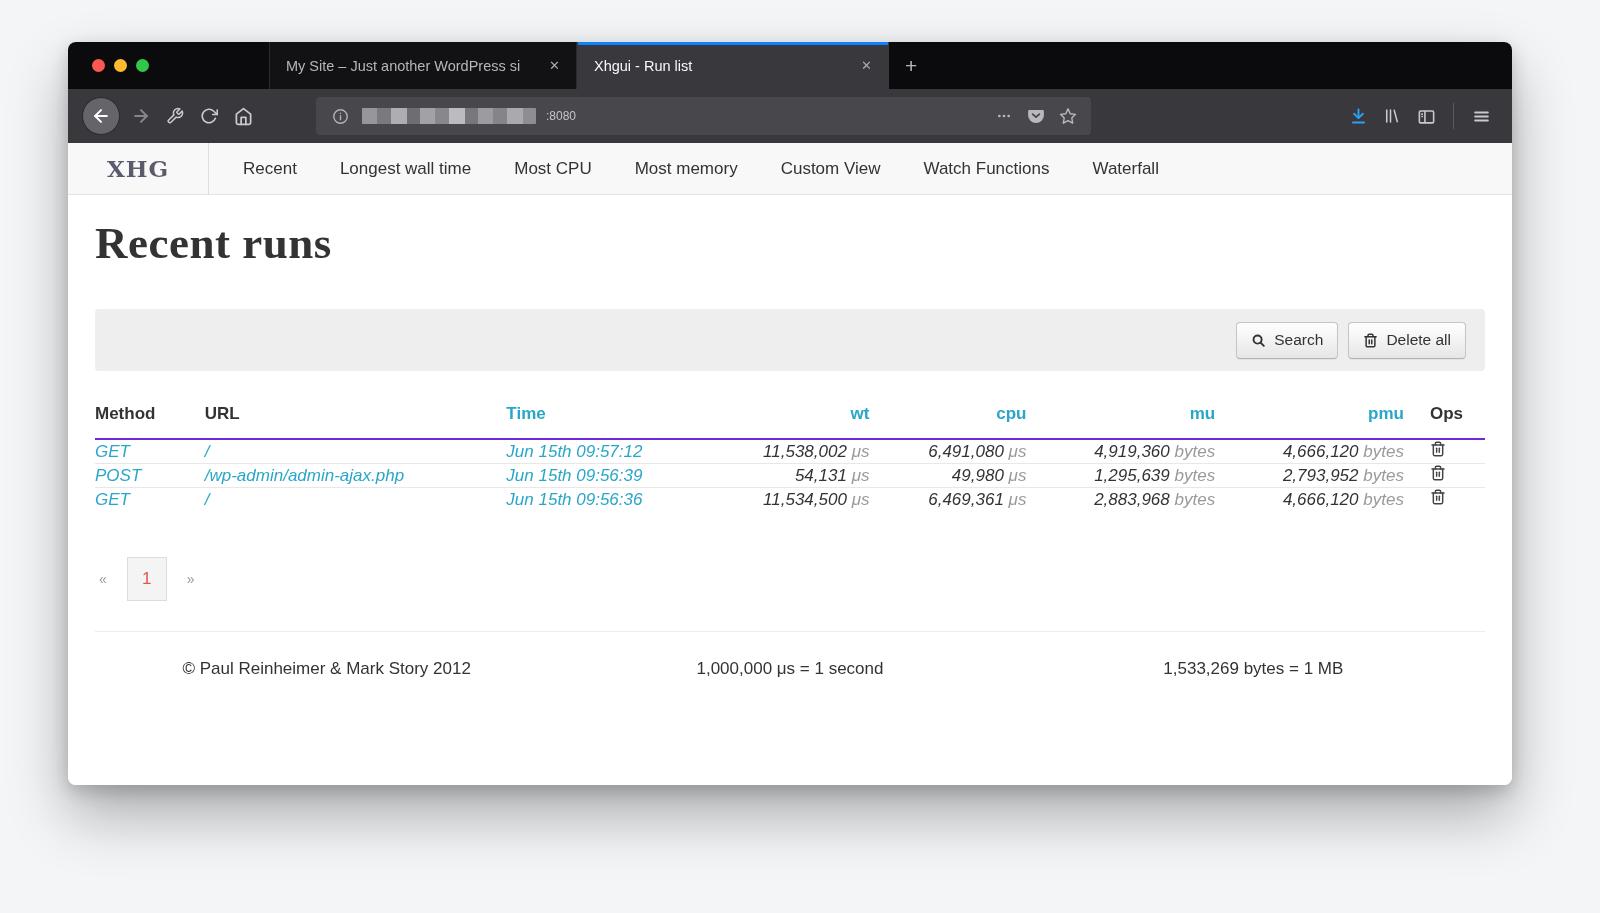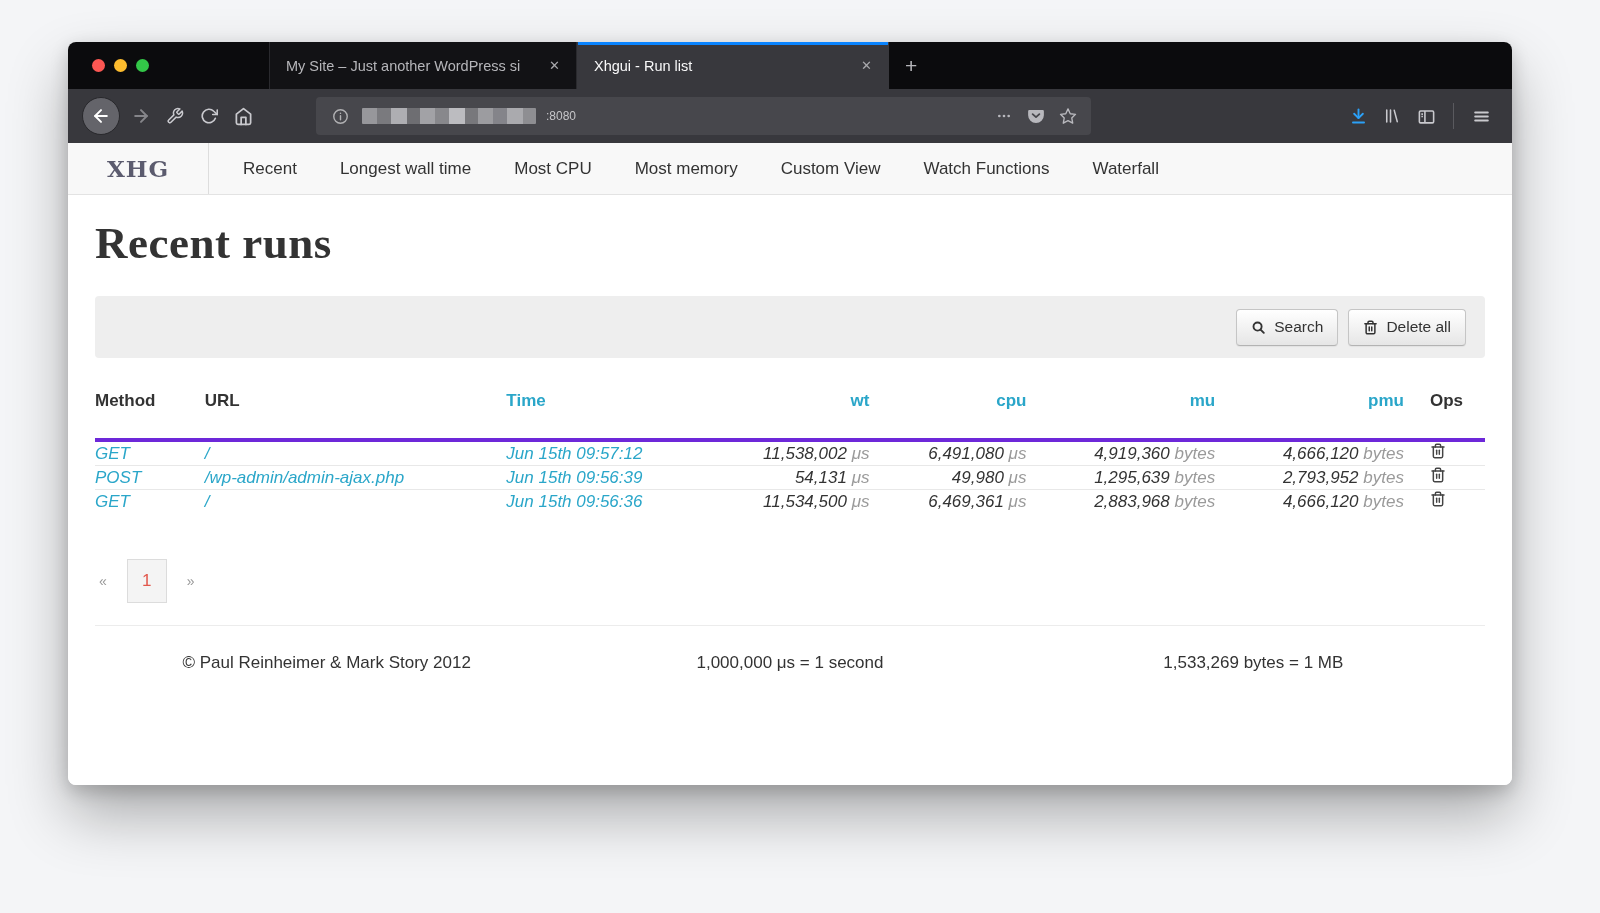--- a/index.html
+++ b/index.html
@@ -74,54 +74,54 @@
   }
   .xlinks { display:flex; align-items:center; gap:43px; padding-left:34px; }
   .xlink { font-size:17px; color:#333; cursor:pointer; white-space:nowrap; }
 
   .content { padding:0 27px; }
   h1.page-title {
     margin:22px 0 0 0; font-family:Liberation Serif, serif; font-weight:bold;
     font-size:45px; color:#333; letter-spacing:.5px;
   }
   .well {
-    margin-top:27px; height:62px; background:#eee; border-radius:4px;
+    margin-top:40px; height:62px; background:#eee; border-radius:4px;
     display:flex; align-items:center; justify-content:flex-end; padding-right:19px; gap:10px;
   }
   .btn {
     display:inline-flex; align-items:center; gap:8px; height:37px; padding:0 14px;
     background:linear-gradient(#ffffff,#e6e6e6); border:1px solid #c5c5c5; border-bottom-color:#b3b3b3;
     border-radius:4px; font-size:15.5px; color:#333; cursor:pointer;
     box-shadow:inset 0 1px 0 rgba(255,255,255,.4), 0 1px 1px rgba(0,0,0,.05);
     font-family:"Liberation Sans", sans-serif;
   }
   .btn svg { display:block; }
 
   table.runs { width:100%; margin-top:21px; border-collapse:collapse; table-layout:fixed; font-size:17px; }
-  .runs th { text-align:left; font-weight:bold; color:#333; padding:12px 0 27px 0; border-bottom:4px solid #6d28d9; }
+  .runs th { text-align:left; font-weight:bold; color:#333; padding:12px 0 14px 0; border-bottom:2px solid #6d28d9; }
   .runs th.num, .runs td.num { text-align:right; }
   .runs th.link { color:#2aa6c9; cursor:pointer; }
   .runs td { padding:1px 0; color:#333;font-style:italic; }
   .runs tr.r td { border-bottom:1px solid #e8e8e8; }
   .runs tr.last td { border-bottom:none; }
   .runs a.cell-link { color:#2aa6c9; text-decoration:none; cursor:pointer; }
   .unit { color:#9a9a9a; }
   .ops-cell, .ops-head { padding-left:26px !important; }
   .trash-btn { background:none; border:none; cursor:pointer; color:#444; padding:0; }
   .trash-btn svg{ display:block; }
 
   .pager { margin-top:46px; display:flex; align-items:center; }
   .pg-arrow { color:#999; font-size:14px; cursor:pointer; padding:4px; }
   .pg-current {
     width:40px; height:44px; margin:0 16px; background:#f4f4f4; border:1px solid #dcdcdc;
     display:flex; align-items:center; justify-content:center; color:#e2574c; font-size:17px; cursor:pointer;
   }
 
   .xfooter {
-    margin-top:22px; border-top:1px solid #ececec; padding-top:27px;
+    margin-top:30px; border-top:1px solid #ececec; padding-top:27px;
     display:flex; font-size:17px; color:#333;
   }
   .xfooter > div { flex:1; text-align:center; }
 </style>
 </head>
 <body>
 
 <div class="stage">
   <div class="window">
 

